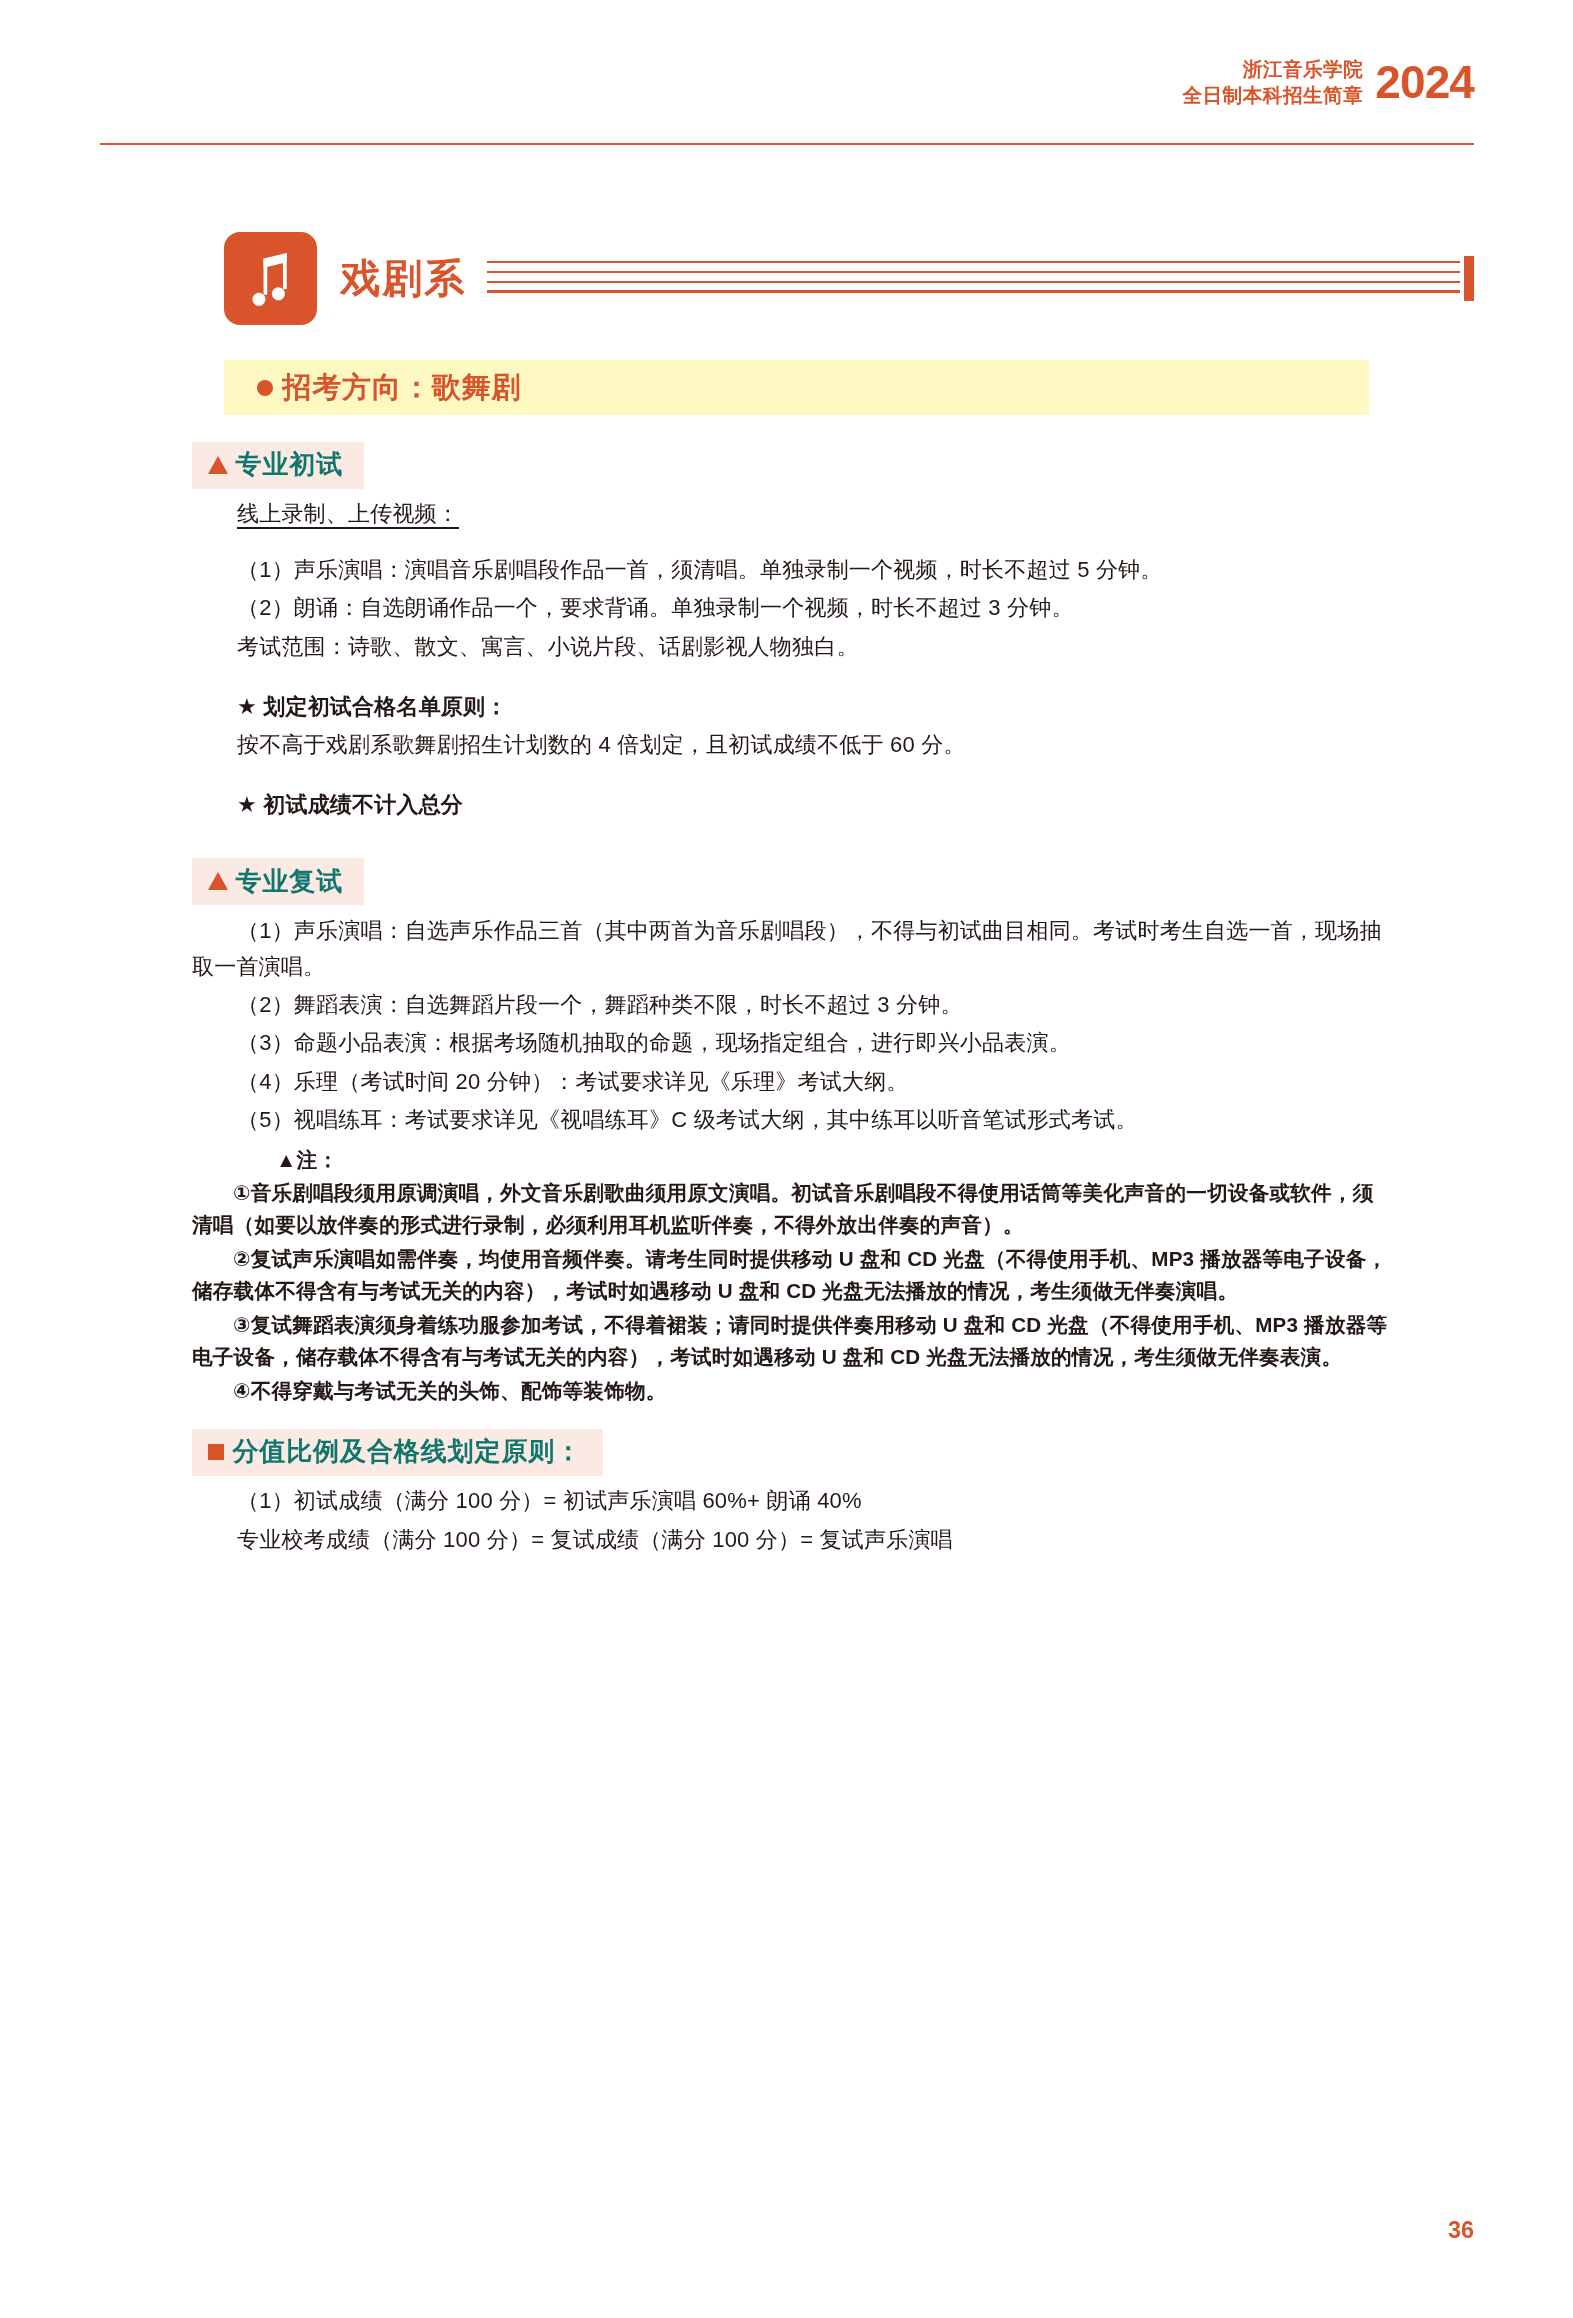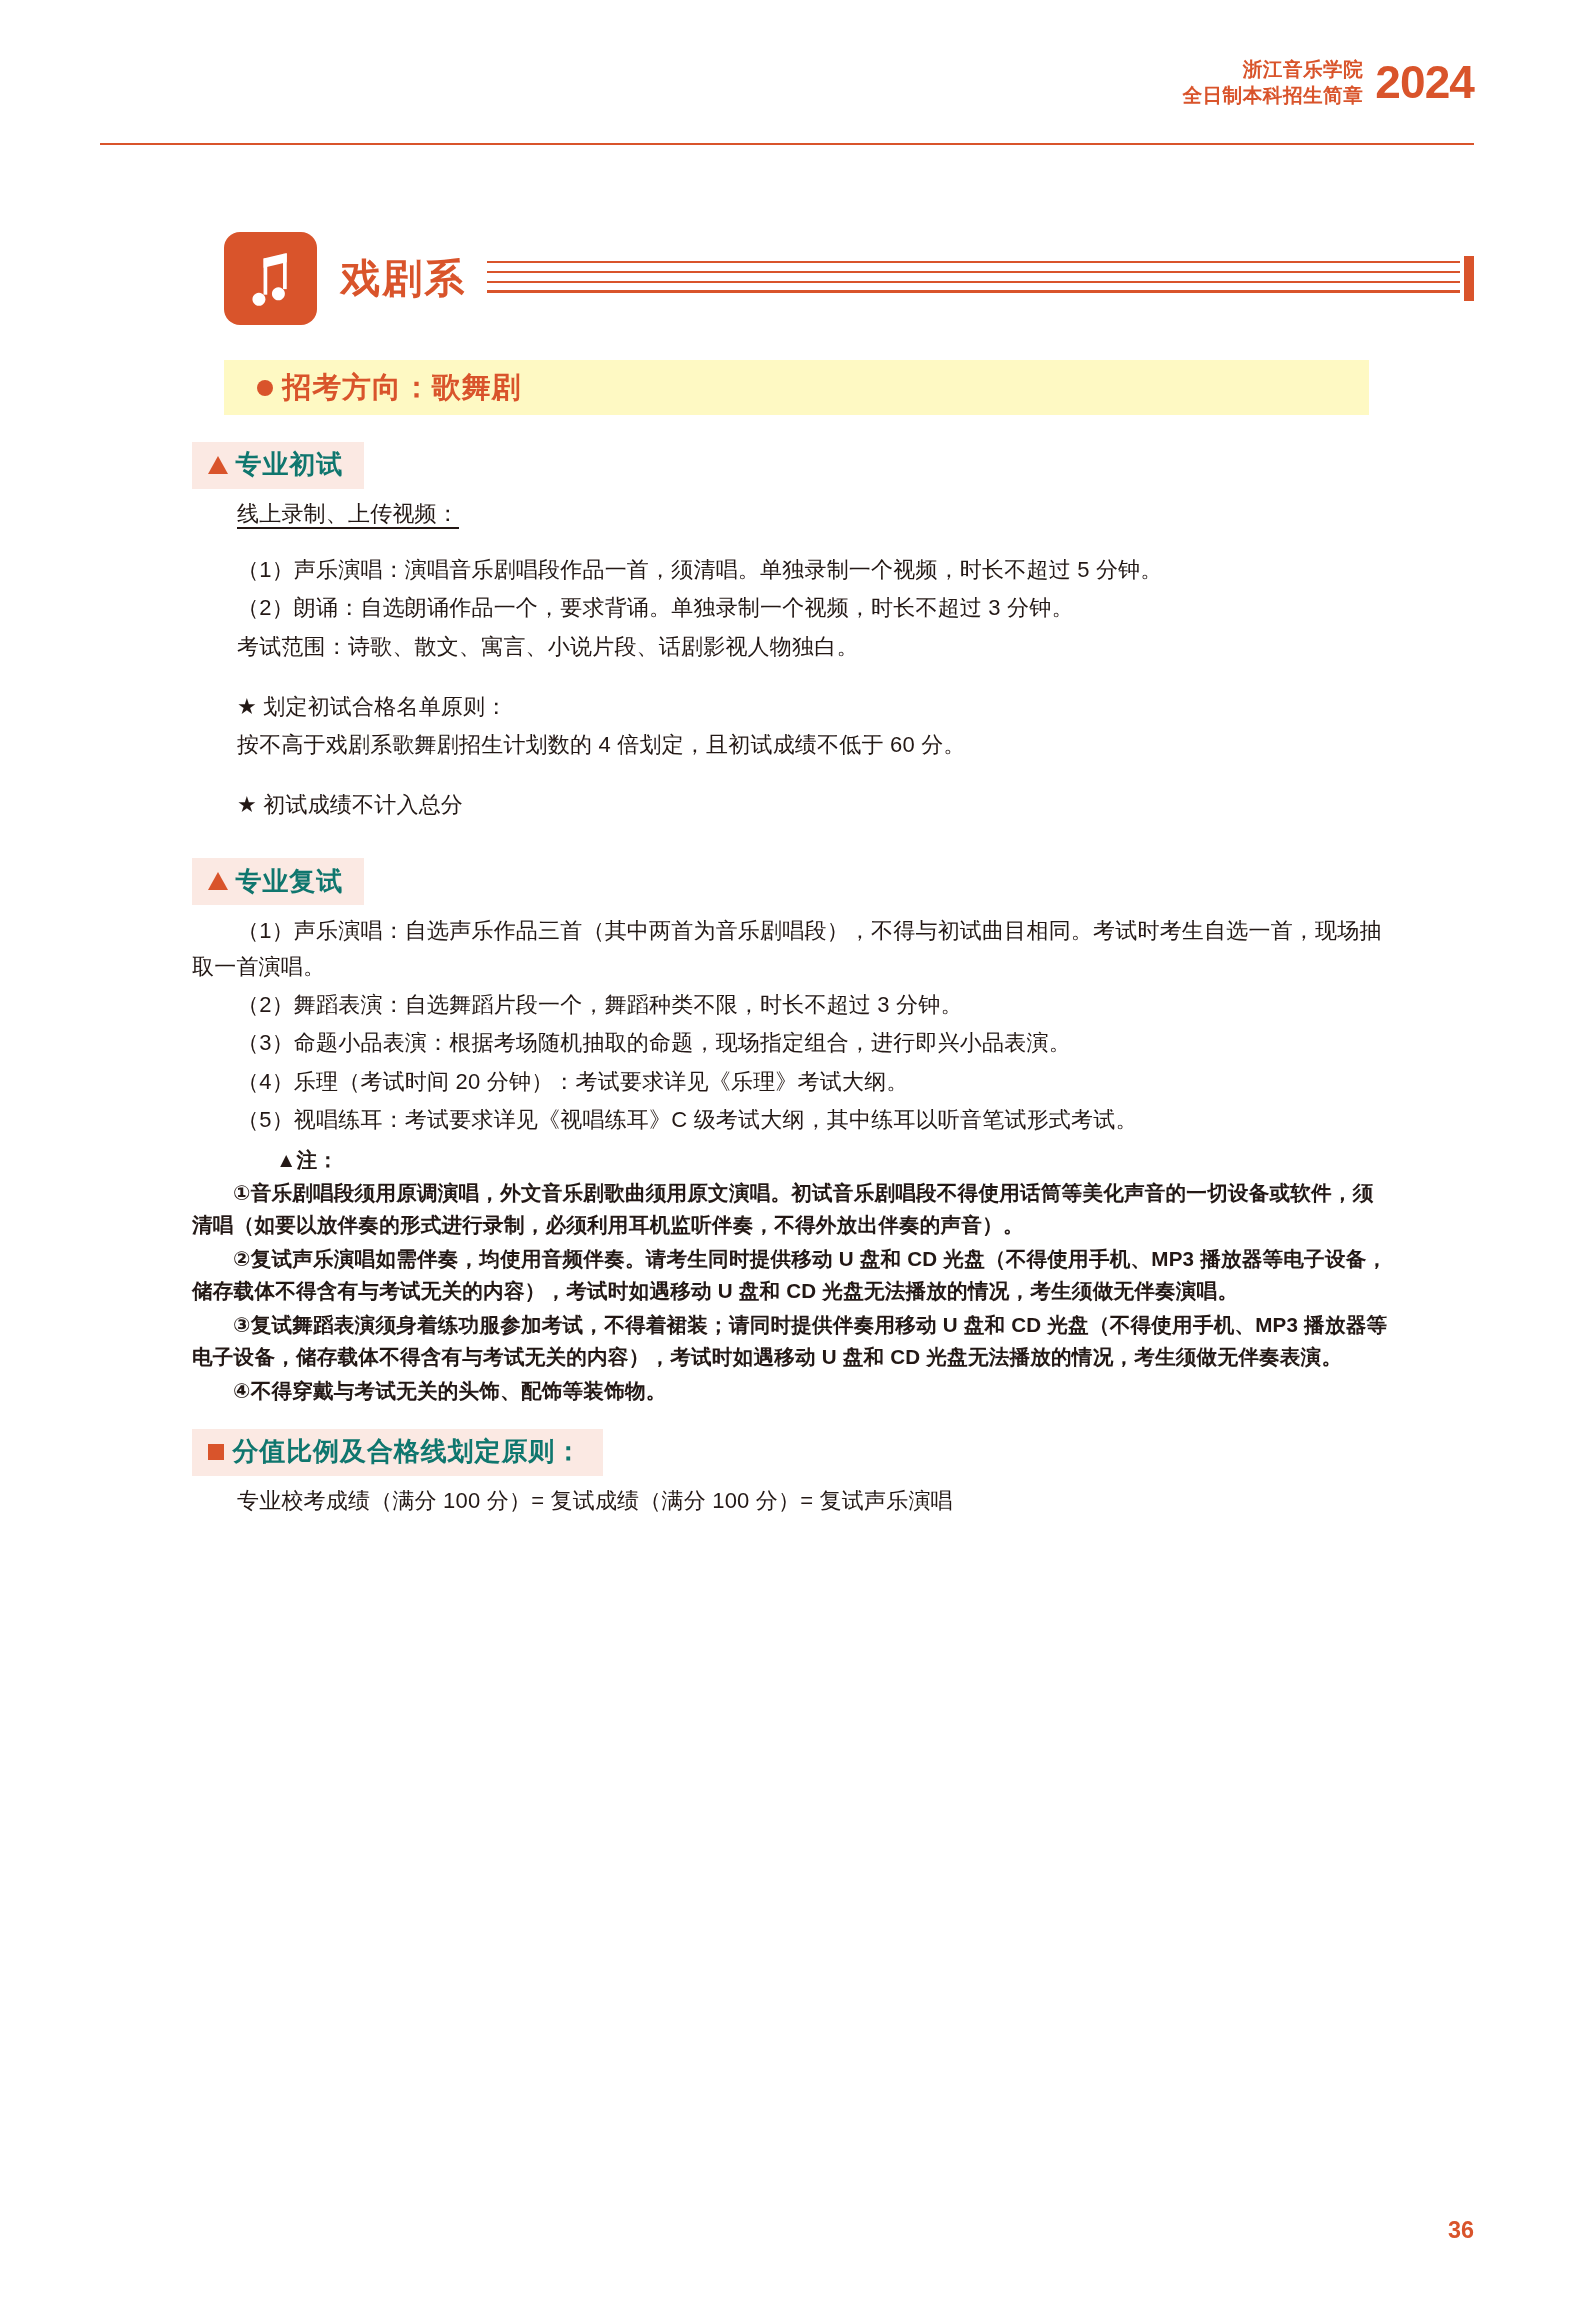--- a/index.html
+++ b/index.html
@@ -193,21 +193,21 @@
     margin: 0 0 0.9px 0;
   }
   .note-head {
     font-size: 20.6px;
     font-weight: bold;
     text-indent: 84px;
     margin: 4.7px 0 0.9px 0;
   }
   .star-line {
     text-indent: 45px;
-    font-weight: normal;
+    font-weight: bold;
     margin-bottom: 1.9px;
     margin-top: 25px;
   }
   .gap-lg { height: 27px; }
   .gap-md { height: 14px; }
 
   .page-number {
     position: absolute;
     right: 100px;
     bottom: 75px;
@@ -290,18 +290,19 @@
     <p class="note-p">④不得穿戴与考试无关的头饰、配饰等装饰物。</p>
 
     <div class="gap-md"></div>
 
     
     <div class="sec-head">
       <span class="sq"></span>
       <span class="label">分值比例及合格线划定原则：</span>
     </div>
 
+    <p class="indent">（1）初试成绩（满分 100 分）= 初试声乐演唱 60%+ 朗诵 40%</p>
     <p class="indent">专业校考成绩（满分 100 分）= 复试成绩（满分 100 分）= 复试声乐演唱</p>
   </div>
 
   <div class="page-number">36</div>
 </div>
 
 
 </body></html>

